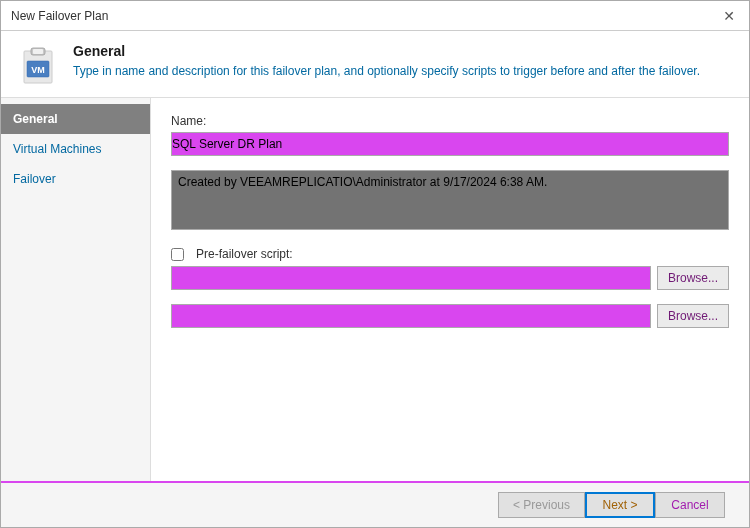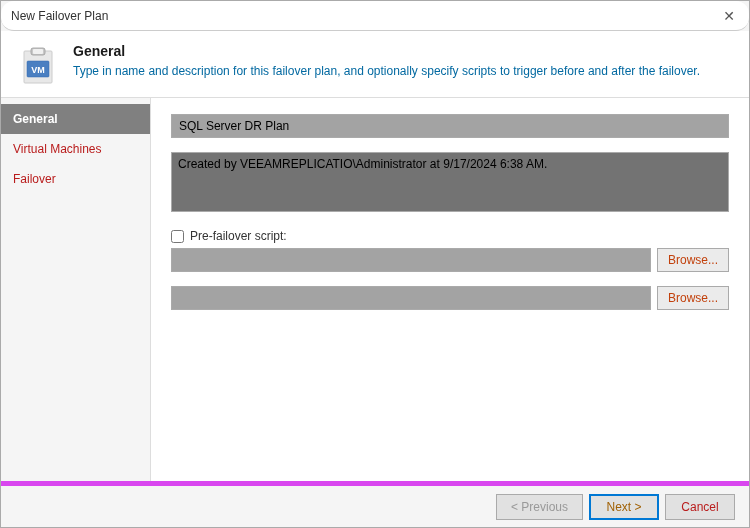--- a/index.html
+++ b/index.html
@@ -22,21 +22,20 @@
       flex-direction: column;
     }
     .title-bar {
       background: #ffffff;
       border-bottom: 1px solid #ccc;
       padding: 6px 10px;
       display: flex;
       justify-content: space-between;
       align-items: center;
       height: 30px;
-      border-radius: 13px;
     }
     .title-bar-text {
       font-size: 12px;
       color: #333;
     }
     .title-bar-close {
       font-size: 14px;
       cursor: pointer;
       color: #555;
       padding: 0 4px;
@@ -78,21 +77,21 @@
     .sidebar {
       width: 150px;
       background: #f5f5f5;
       border-right: 1px solid #ddd;
       padding-top: 6px;
     }
     .sidebar-item {
       padding: 8px 12px;
       cursor: pointer;
       font-size: 12px;
-      color: #b91c1c;
+      color: #0369a1;
     }
     .sidebar-item.active {
       background: #808080;
       color: #fff;
       font-weight: bold;
     }
     .main-content {
       flex: 1;
       padding: 16px 20px;
       background: #ffffff;
@@ -104,44 +103,44 @@
     .form-label {
       font-size: 12px;
       color: #333;
       margin-bottom: 4px;
       display: block;
     }
     .form-input {
       width: 100%;
       height: 24px;
       border: 1px solid #aaa;
-      padding: 2px 7px;
-      font-size: 12px;
-      font-family: inherit;
-      background: #a3a3a3;
+      padding: 2px 0;
+      font-size: 12px;
+      font-family: inherit;
+      background: #d946ef;
       outline: none;
     }
     .form-textarea {
       width: 100%;
       height: 60px;
       border: 1px solid #aaa;
       padding: 4px 6px;
       font-size: 12px;
       font-family: inherit;
       background: #737373;
       resize: none;
       outline: none;
     }
     .script-row {
       margin-bottom: 14px;
     }
     .checkbox-label {
       display: flex;
       align-items: flex-end;
-      gap: 6px;
+      gap: 12px;
       font-size: 12px;
       color: #333;
       margin-bottom: 5px;
       cursor: pointer;
     }
     .checkbox-label input[type="checkbox"] {
       margin: 0;
       width: 13px;
       height: 13px;
       cursor: pointer;
@@ -159,44 +158,44 @@
       padding: 0 10px;
       font-size: 12px;
       font-family: inherit;
       background: #e1e1e1;
       border: 1px solid #aaa;
       cursor: pointer;
       white-space: nowrap;
       color: #333;
     }
     .browse-btn:disabled {
-      color: #c2410c;
+      color: #701a75;
       cursor: default;
       background: #ebebeb;
     }
     .dialog-footer {
       background: #f5f5f5;
-      border-top: 5px solid #d946ef;
-      padding: 10px 14px;
+      border-top: 2px solid #d946ef;
+      padding: 10px 24px;
       display: flex;
       justify-content: flex-end;
       align-items: center;
-      gap: 6px;
+      gap: 0;
       height: 46px;
     }
     .footer-btn {
       height: 26px;
       min-width: 70px;
       padding: 0 14px;
       font-size: 12px;
       font-family: inherit;
       cursor: pointer;
       border: 1px solid #aaa;
       background: #e1e1e1;
-      color: #b91c1c;
+      color: #a21caf;
     }
     .footer-btn:disabled {
       color: #999;
       cursor: default;
     }
     .footer-btn.primary {
       border: 2px solid #0078d4;
       background: #e1e1e1;
       color: #a16207;
     }
@@ -242,20 +241,21 @@
         <span>Virtual Machines</span>
       </div>
       <div class="sidebar-item">
         <span>Failover</span>
       </div>
     </div>
 
     <div class="main-content">
 
       <div class="form-group">
+        <label class="form-label">Name:</label>
         <input type="text" class="form-input" value="SQL Server DR Plan" style="">
       </div>
 
       <div class="form-group">
         <textarea class="form-textarea" style="">Created by VEEAMREPLICATIO\Administrator at 9/17/2024 6:38 AM.</textarea>
       </div>
 
       <div class="script-row">
         <label class="checkbox-label">
           <input type="checkbox" style="">

